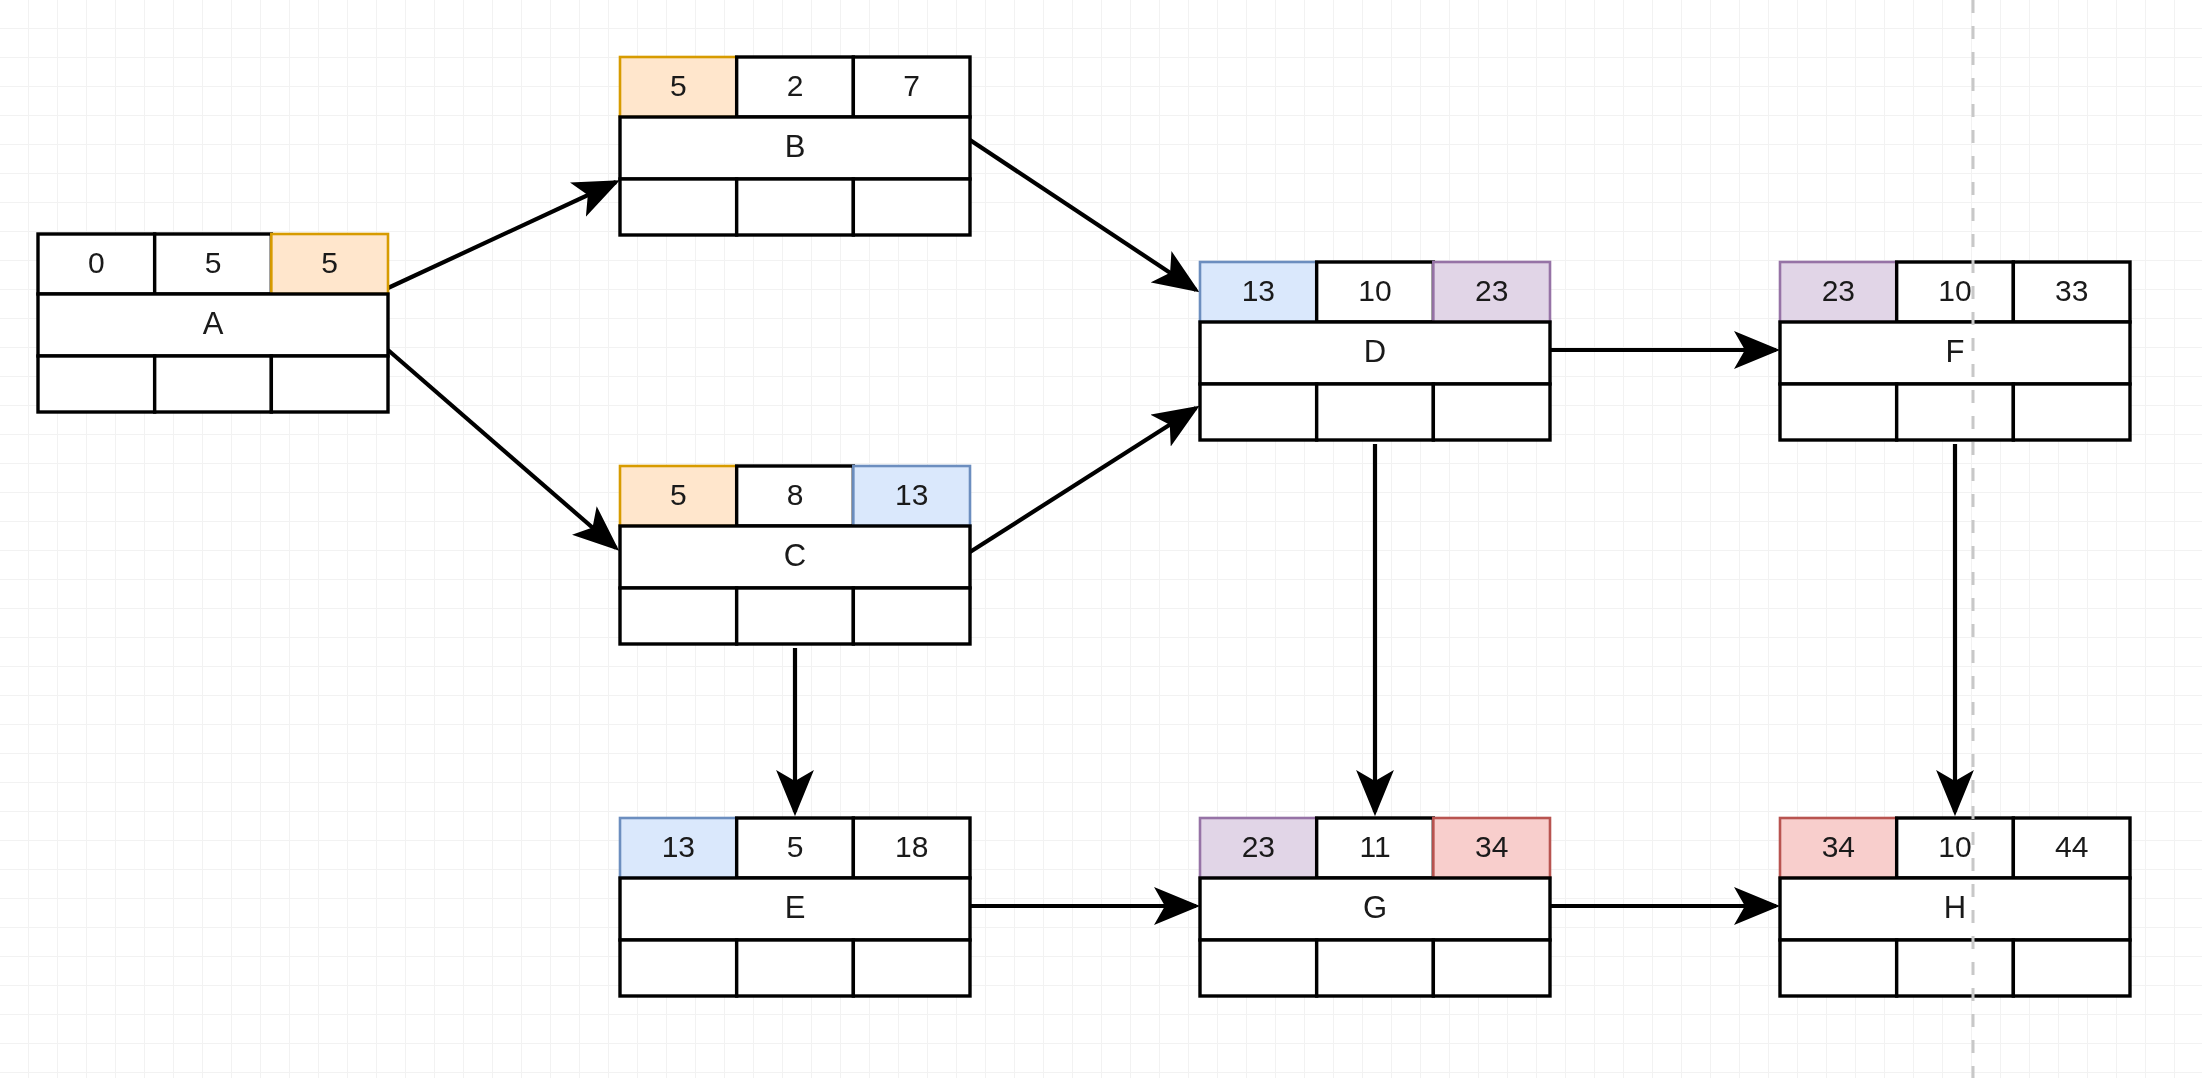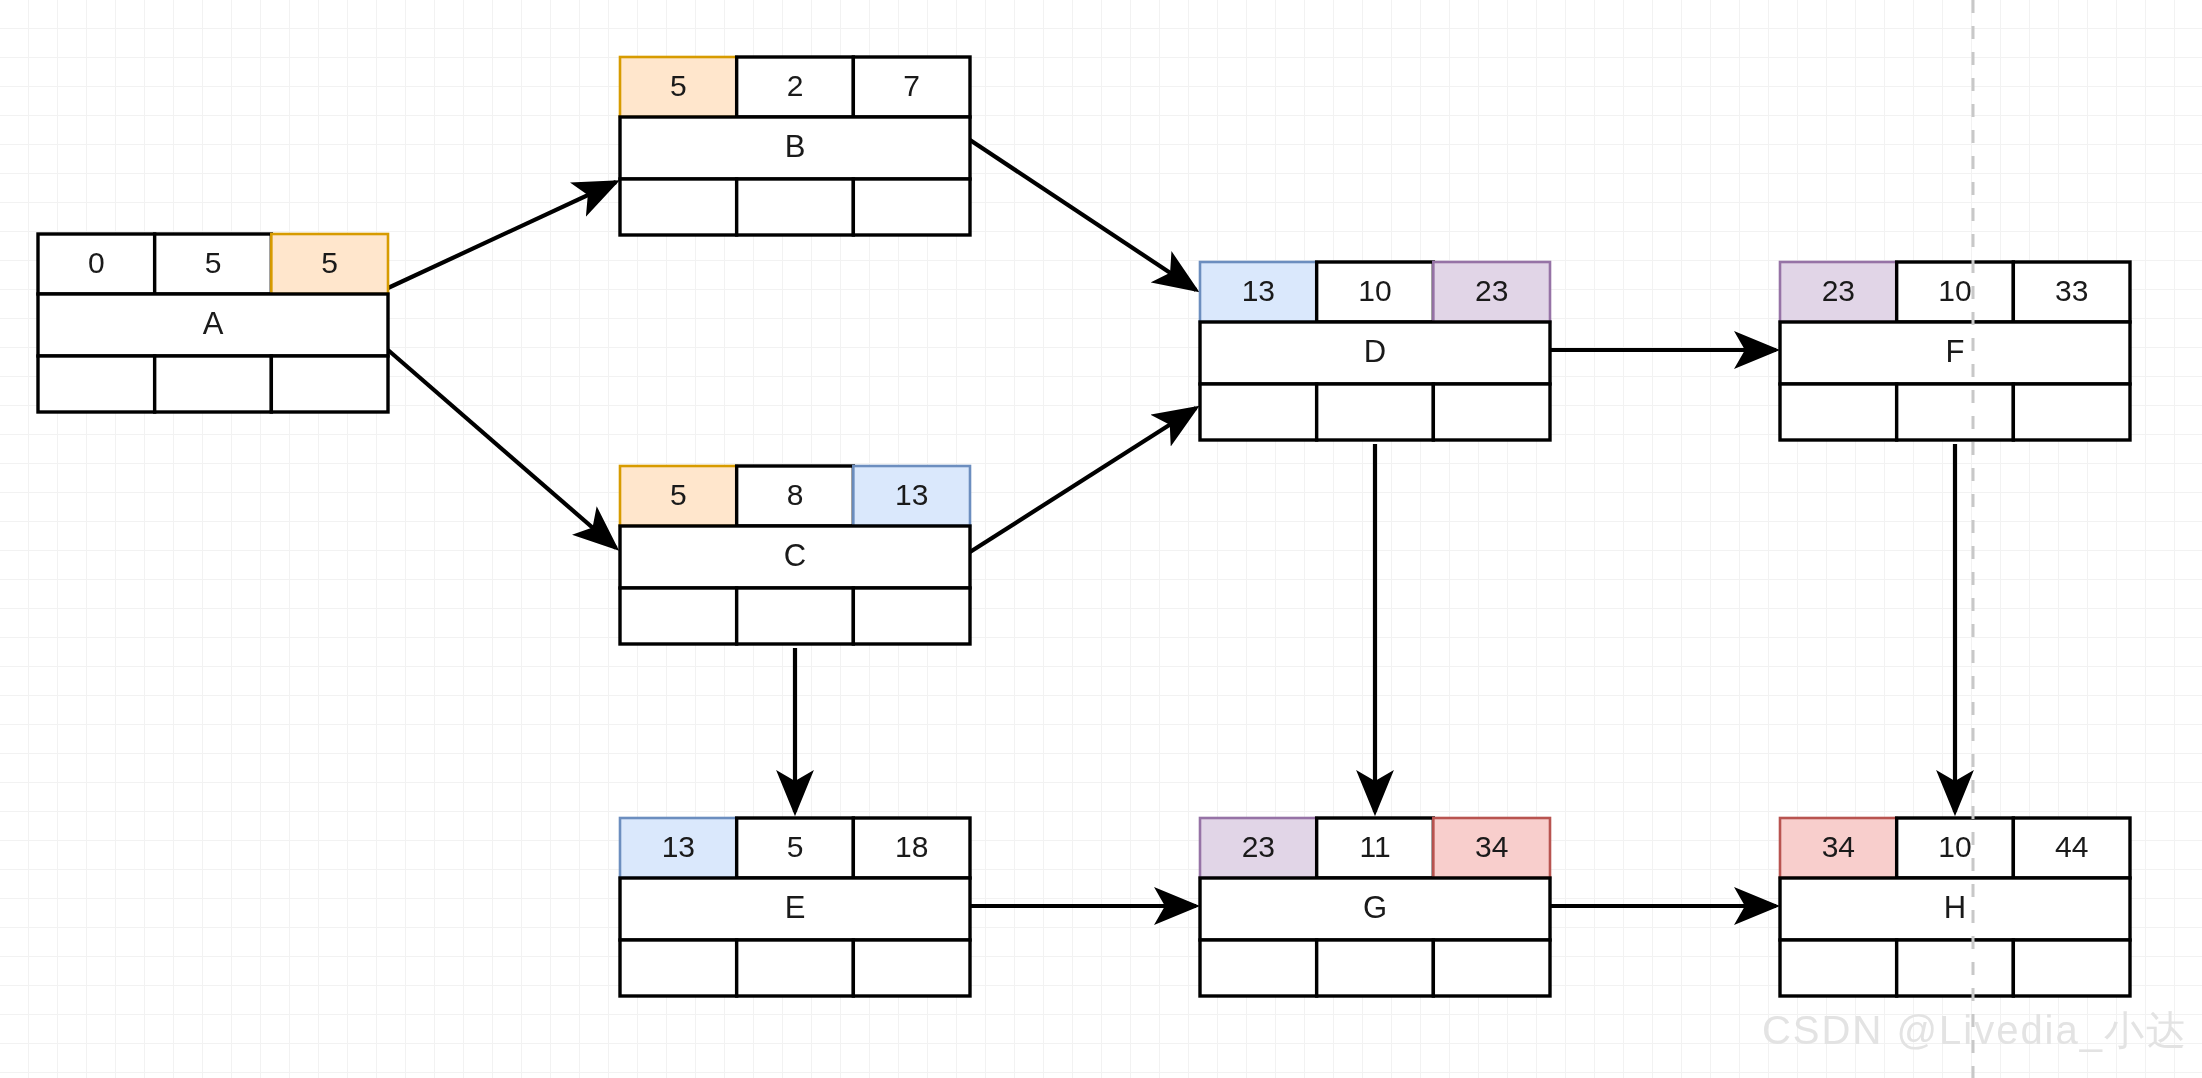--- a/index.html
+++ b/index.html
@@ -184,14 +184,13 @@
           <rect x="1780" y="878" width="350" height="62" fill="#ffffff" stroke="#000000" stroke-width="3.4"></rect>
           <text x="1955" y="910" class="namelabel">H</text>
           <rect x="1780" y="940" width="116.66666666666667" height="56" fill="#ffffff" stroke="#000000" stroke-width="3.4"></rect>
           <rect x="1896.6666666666667" y="940" width="116.66666666666667" height="56" fill="#ffffff" stroke="#000000" stroke-width="3.4"></rect>
           <rect x="2013.3333333333333" y="940" width="116.66666666666667" height="56" fill="#ffffff" stroke="#000000" stroke-width="3.4"></rect>
         </g>
       </g>
     <line id="page-break-line" class="pagebreak" x1="1973" y1="0" x2="1973" y2="1078"></line>
   </svg>
 
-  <div class="watermark">CSDN @Livedia_小达</div>
 </div>
 
 </body></html>

